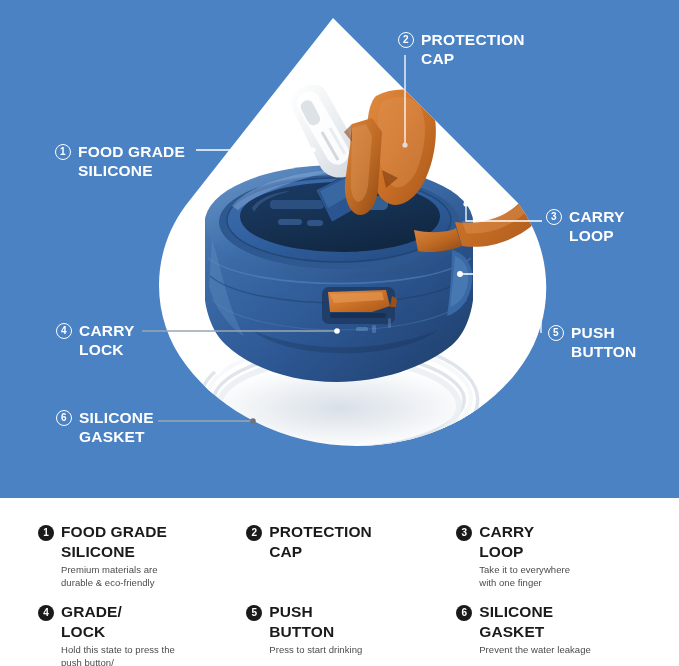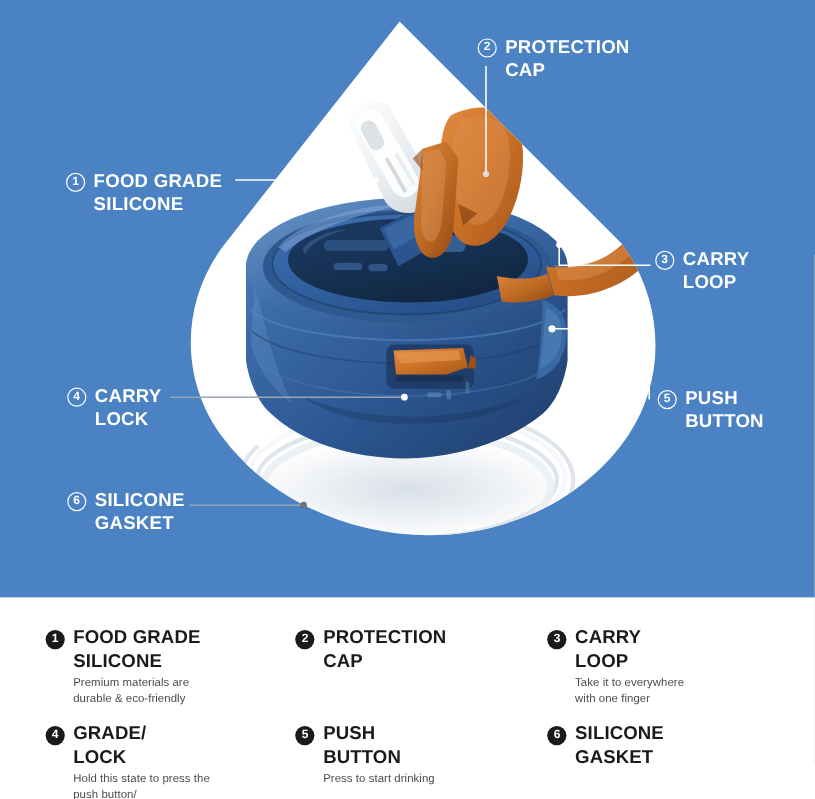--- a/index.html
+++ b/index.html
@@ -431,17 +431,18 @@
       </div>
 
       <div class="fcell col3">
         <div class="fhead">
           <span class="fbadge">6</span>
           <span class="ftitle">
             <span>SILICONE</span>
             <span class="l2">GASKET</span>
           </span>
         </div>
+        <div class="fdesc">Prevent the water leakage</div>
       </div>
     </div>
 
   </div>
 </div>
 
 </body></html>

